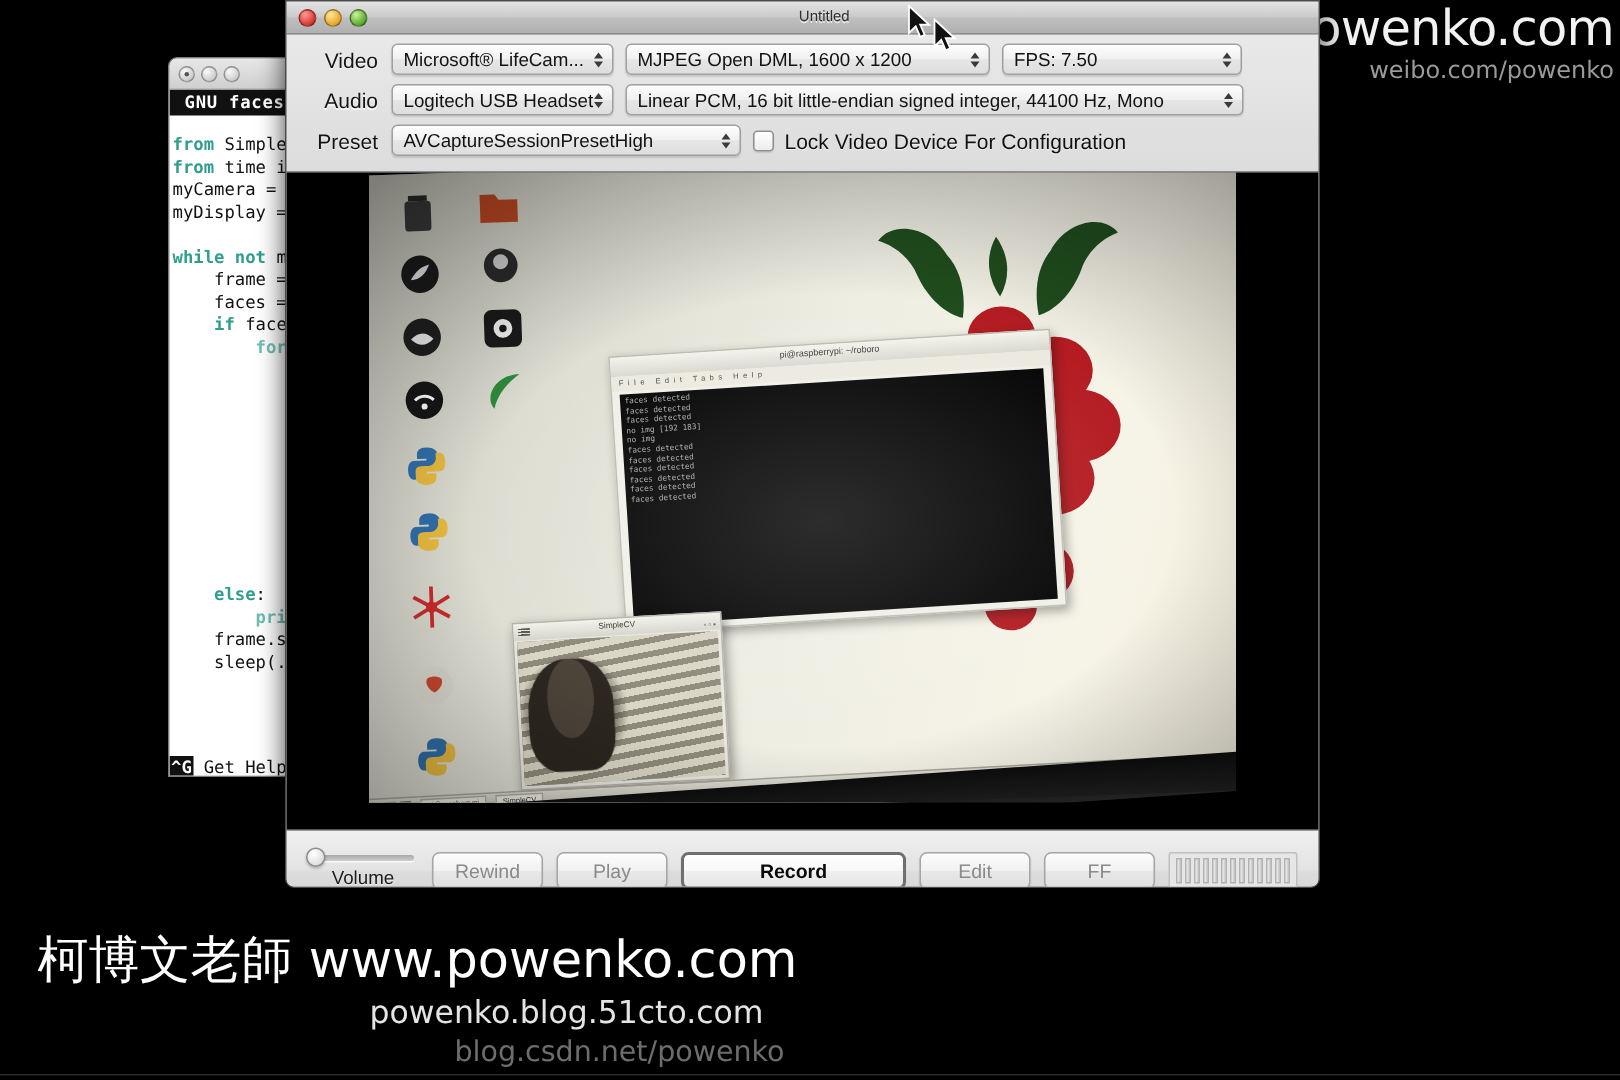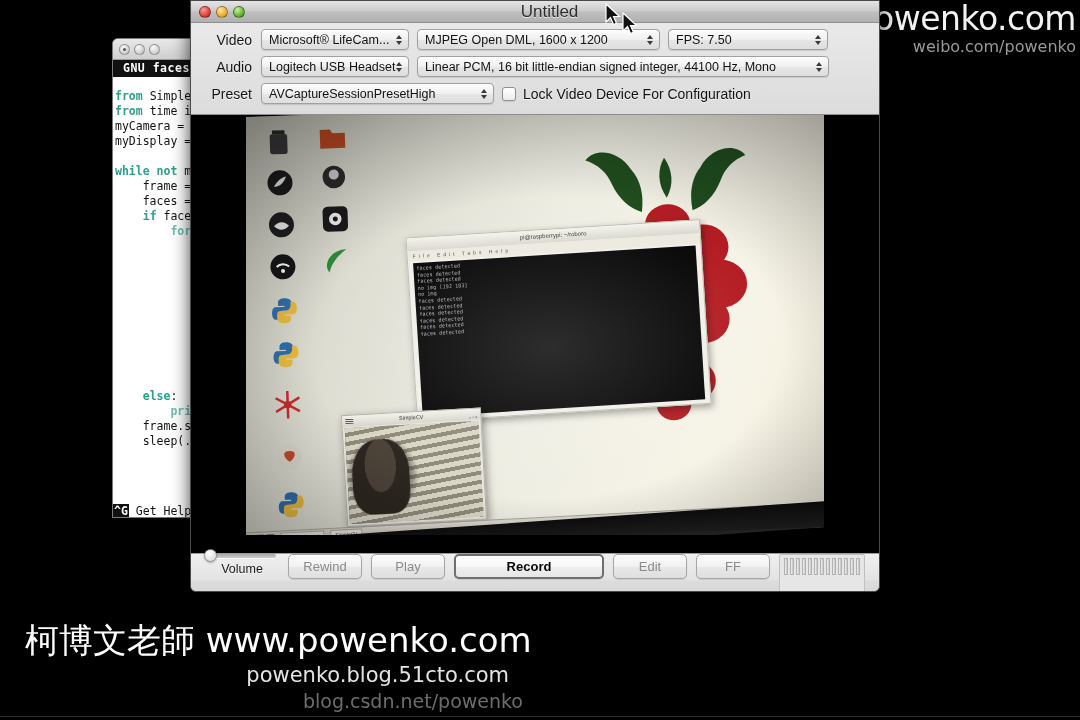--- a/index.html
+++ b/index.html
@@ -104,21 +104,21 @@
     display: flex; align-items: center; position: relative;
   }
   .win-lights { display: flex; gap: 5px; padding-left: 8px; }
   .light { width: 12px; height: 12px; border-radius: 50%;
            border: 1px solid rgba(0,0,0,0.35); }
   .light.red    { background: radial-gradient(circle at 34% 28%, #ff9a93, #d83a33 68%, #a72420); }
   .light.yellow { background: radial-gradient(circle at 34% 28%, #ffe79a, #e8a92c 68%, #b47a16); }
   .light.green  { background: radial-gradient(circle at 34% 28%, #c6f59a, #5eaa2f 68%, #3f7d1d); }
   .win-title {
     position: absolute; left: 0; right: 15px; text-align: center;
-    font-size: 17px; color: #2d2d2d; font-family: "Liberation Sans", sans-serif;
+    font-size: 10px; color: #2d2d2d; font-family: "Liberation Sans", sans-serif;
     text-shadow: 0 1px 0 rgba(255,255,255,0.7);
     margin-left: 44px;
   }
 
   
   .settings {
     background: linear-gradient(to bottom,#e9e9e9 0%,#dcdcdc 100%);
     padding: 6px 8px 8px 8px;
     border-bottom: 1px solid #8d8d8d;
   }
@@ -266,21 +266,21 @@
     position: absolute; left: 0; right: 0; bottom: -10px; height: 26px;
     background: linear-gradient(to bottom,#0d0d0d,#232323);
     transform: rotate(-2.0deg);
   }
 
   
   .controls {
     height: 54px;
     background: linear-gradient(to bottom,#f0f0f0 0%,#e3e3e3 48%,#dcdcdc 52%,#d2d2d2 100%);
     border-top: 1px solid #9b9b9b;
-    display: flex; padding: 0 14px; gap: 9px;
+    display: flex; align-items: center; padding: 0 14px; gap: 9px;
   }
   .volume-wrap { width: 86px; }
   .vol-track {
     position: relative; height: 4px; border-radius: 2px;
     background: linear-gradient(to bottom,#a8a8a8,#cdcdcd);
     box-shadow: 0 1px 0 rgba(255,255,255,0.75);
     margin: 0 3px 4px 3px;
   }
   .vol-knob {
     position: absolute; left: -4px; top: -5px; width: 13px; height: 13px;

